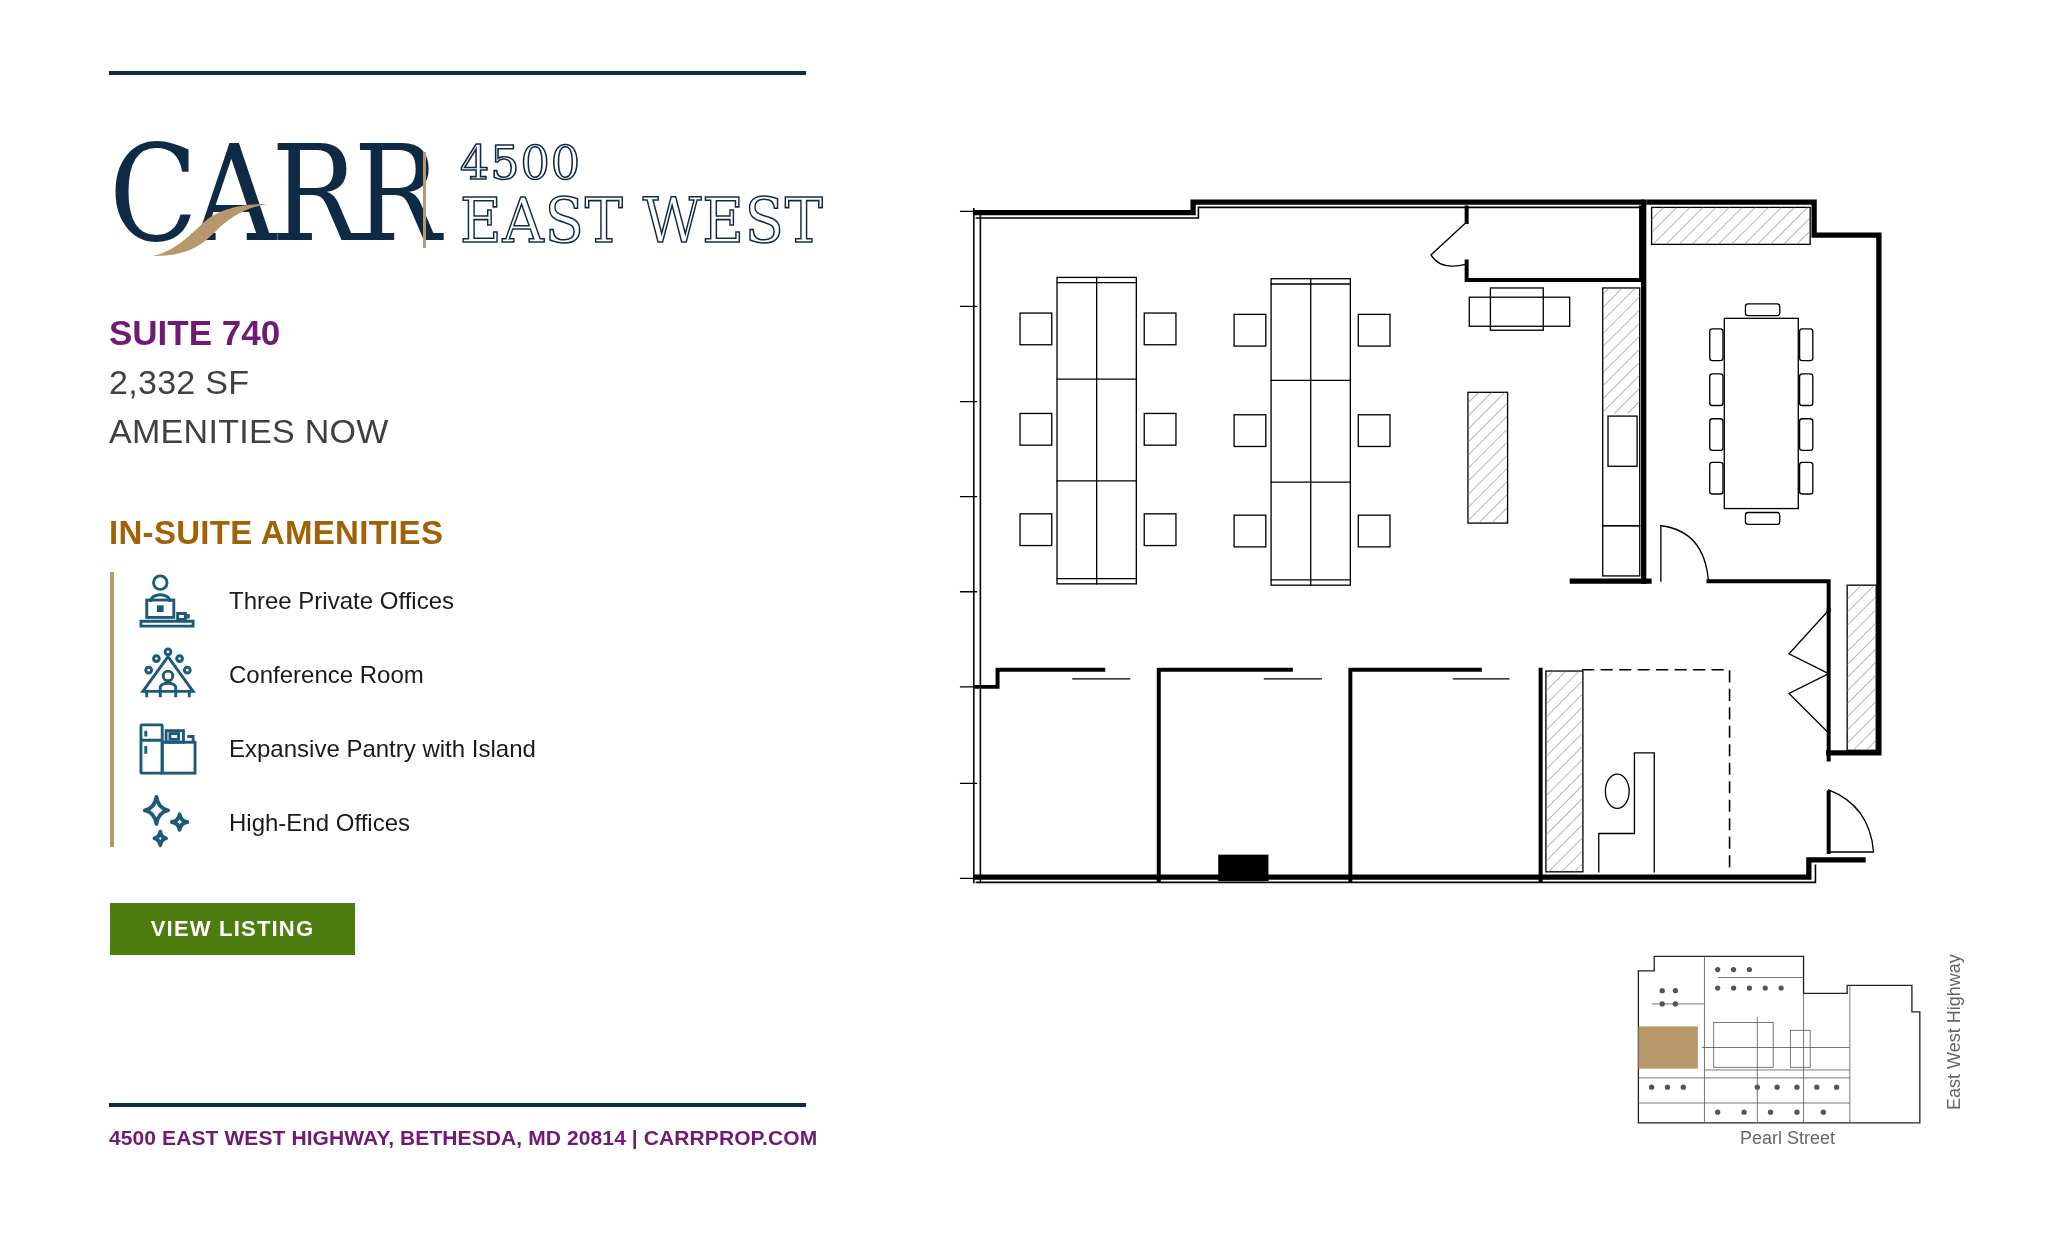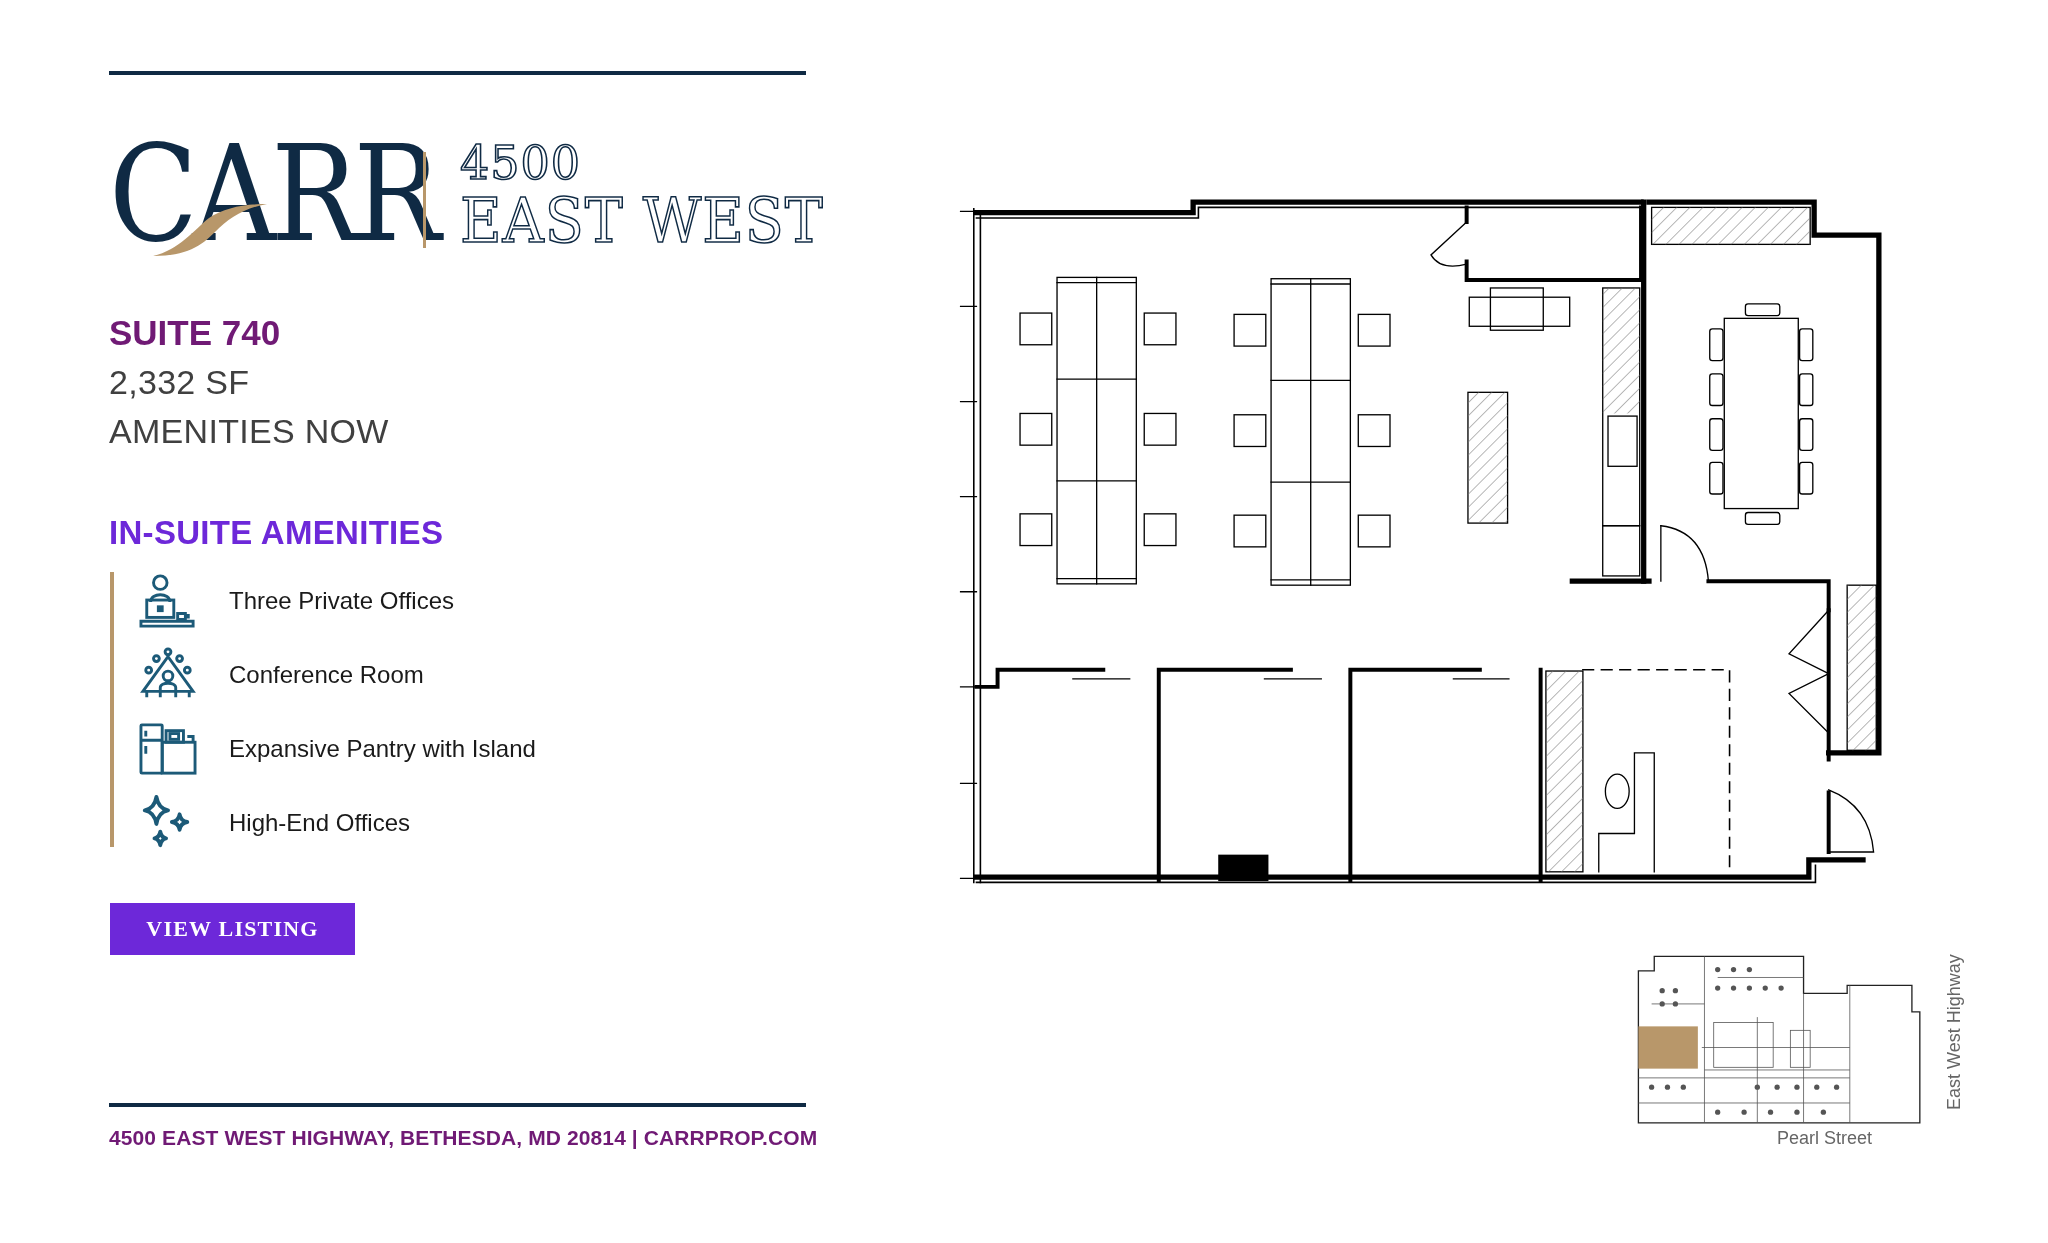--- a/index.html
+++ b/index.html
@@ -9,28 +9,28 @@
   .logo { position:absolute; left:109px; top:140px; width:700px; height:115px; }
   .carr { position:absolute; left:0; top:-6px; font-family:"DejaVu Serif", serif;
           font-size:132px; line-height:120px; color:#0f2a44; letter-spacing:-6px; transform:scaleX(0.88); transform-origin:left top; }
   .logo-divider { position:absolute; left:314px; top:12px; width:3px; height:96px; background:#b8976a; }
   .ew { position:absolute; left:351px; font-family:"DejaVu Serif", serif; color:#fff;
         -webkit-text-stroke:1.6px #0f2a44; line-height:1; white-space:nowrap; }
   .ew.num { top:0; font-size:46px; letter-spacing:1px; }
   .ew.name { top:50px; font-size:62px; letter-spacing:1px; transform:scaleX(0.92); transform-origin:left top; }
   .suite { position:absolute; left:109px; top:313px; font-size:35px; font-weight:bold; color:#701a75; }
   .info { position:absolute; left:109px; font-size:34px; color:#404040; letter-spacing:0.3px; }
-  .amen-title { position:absolute; left:109px; top:514px; font-size:33px; font-weight:bold; color:#6d28d9; letter-spacing:0.3px; }
+  .amen-title { position:absolute; left:109px; top:514px; font-size:33px; font-weight:bold; color:#a16207; letter-spacing:0.3px; }
   .amen-bar { position:absolute; left:110px; top:572px; width:4px; height:275px; background:#b8976a; }
   .amen-item { position:absolute; left:138px; height:60px; display:flex; align-items:center; }
   .amen-icon { width:60px; height:58px; display:flex; align-items:center; justify-content:center; }
   .amen-icon svg { width:58px; height:56px; }
   .amen-label { position:absolute; left:91px; font-size:24px; color:#1a1a1a; white-space:nowrap; }
-  .btn { position:absolute; left:110px; top:903px; width:245px; height:52px; background:#6d28d9; color:#fff;
-         font-size:22px; font-weight:bold; letter-spacing:1.2px; display:flex; align-items:center; justify-content:center; cursor:pointer;font-family:Liberation Serif, serif; }
+  .btn { position:absolute; left:110px; top:903px; width:245px; height:52px; background:#4d7c0f; color:#fff;
+         font-size:22px; font-weight:bold; letter-spacing:1.2px; display:flex; align-items:center; justify-content:center; cursor:pointer; }
   .footer { position:absolute; left:109px; top:1126px; font-size:21px; font-weight:bold; color:#701a75; letter-spacing:0.1px; white-space:nowrap; }
   .plan { position:absolute; left:0; top:0; width:2048px; height:1243px; pointer-events:none; }
   .keyplan-label { position:absolute; font-size:18px; color:#666; white-space:nowrap; }
   .keyplan-side { position:absolute; left:1944px; top:1110px; font-size:18px; color:#666; transform:rotate(-90deg); transform-origin:left top; white-space:nowrap; }
 </style>
 </head>
 <body>
 
 <div class="rule" style="left:109px; top:71px; width:697px;"></div>
 
@@ -241,14 +241,14 @@
         <circle cx="1390" cy="823" r="2"></circle>
       <circle cx="1300" cy="842" r="2"></circle>
         <circle cx="1320" cy="842" r="2"></circle>
         <circle cx="1340" cy="842" r="2"></circle>
         <circle cx="1360" cy="842" r="2"></circle>
         <circle cx="1380" cy="842" r="2"></circle>
     </g>
   </g>
 </svg>
 
-<div class="keyplan-label" style="left:1740px; top:1128px;margin-left:37px;">Pearl Street</div>
+<div class="keyplan-label" style="left:1740px; top:1128px;">Pearl Street</div>
 <div class="keyplan-side">East West Highway</div>
 
 </body></html>

